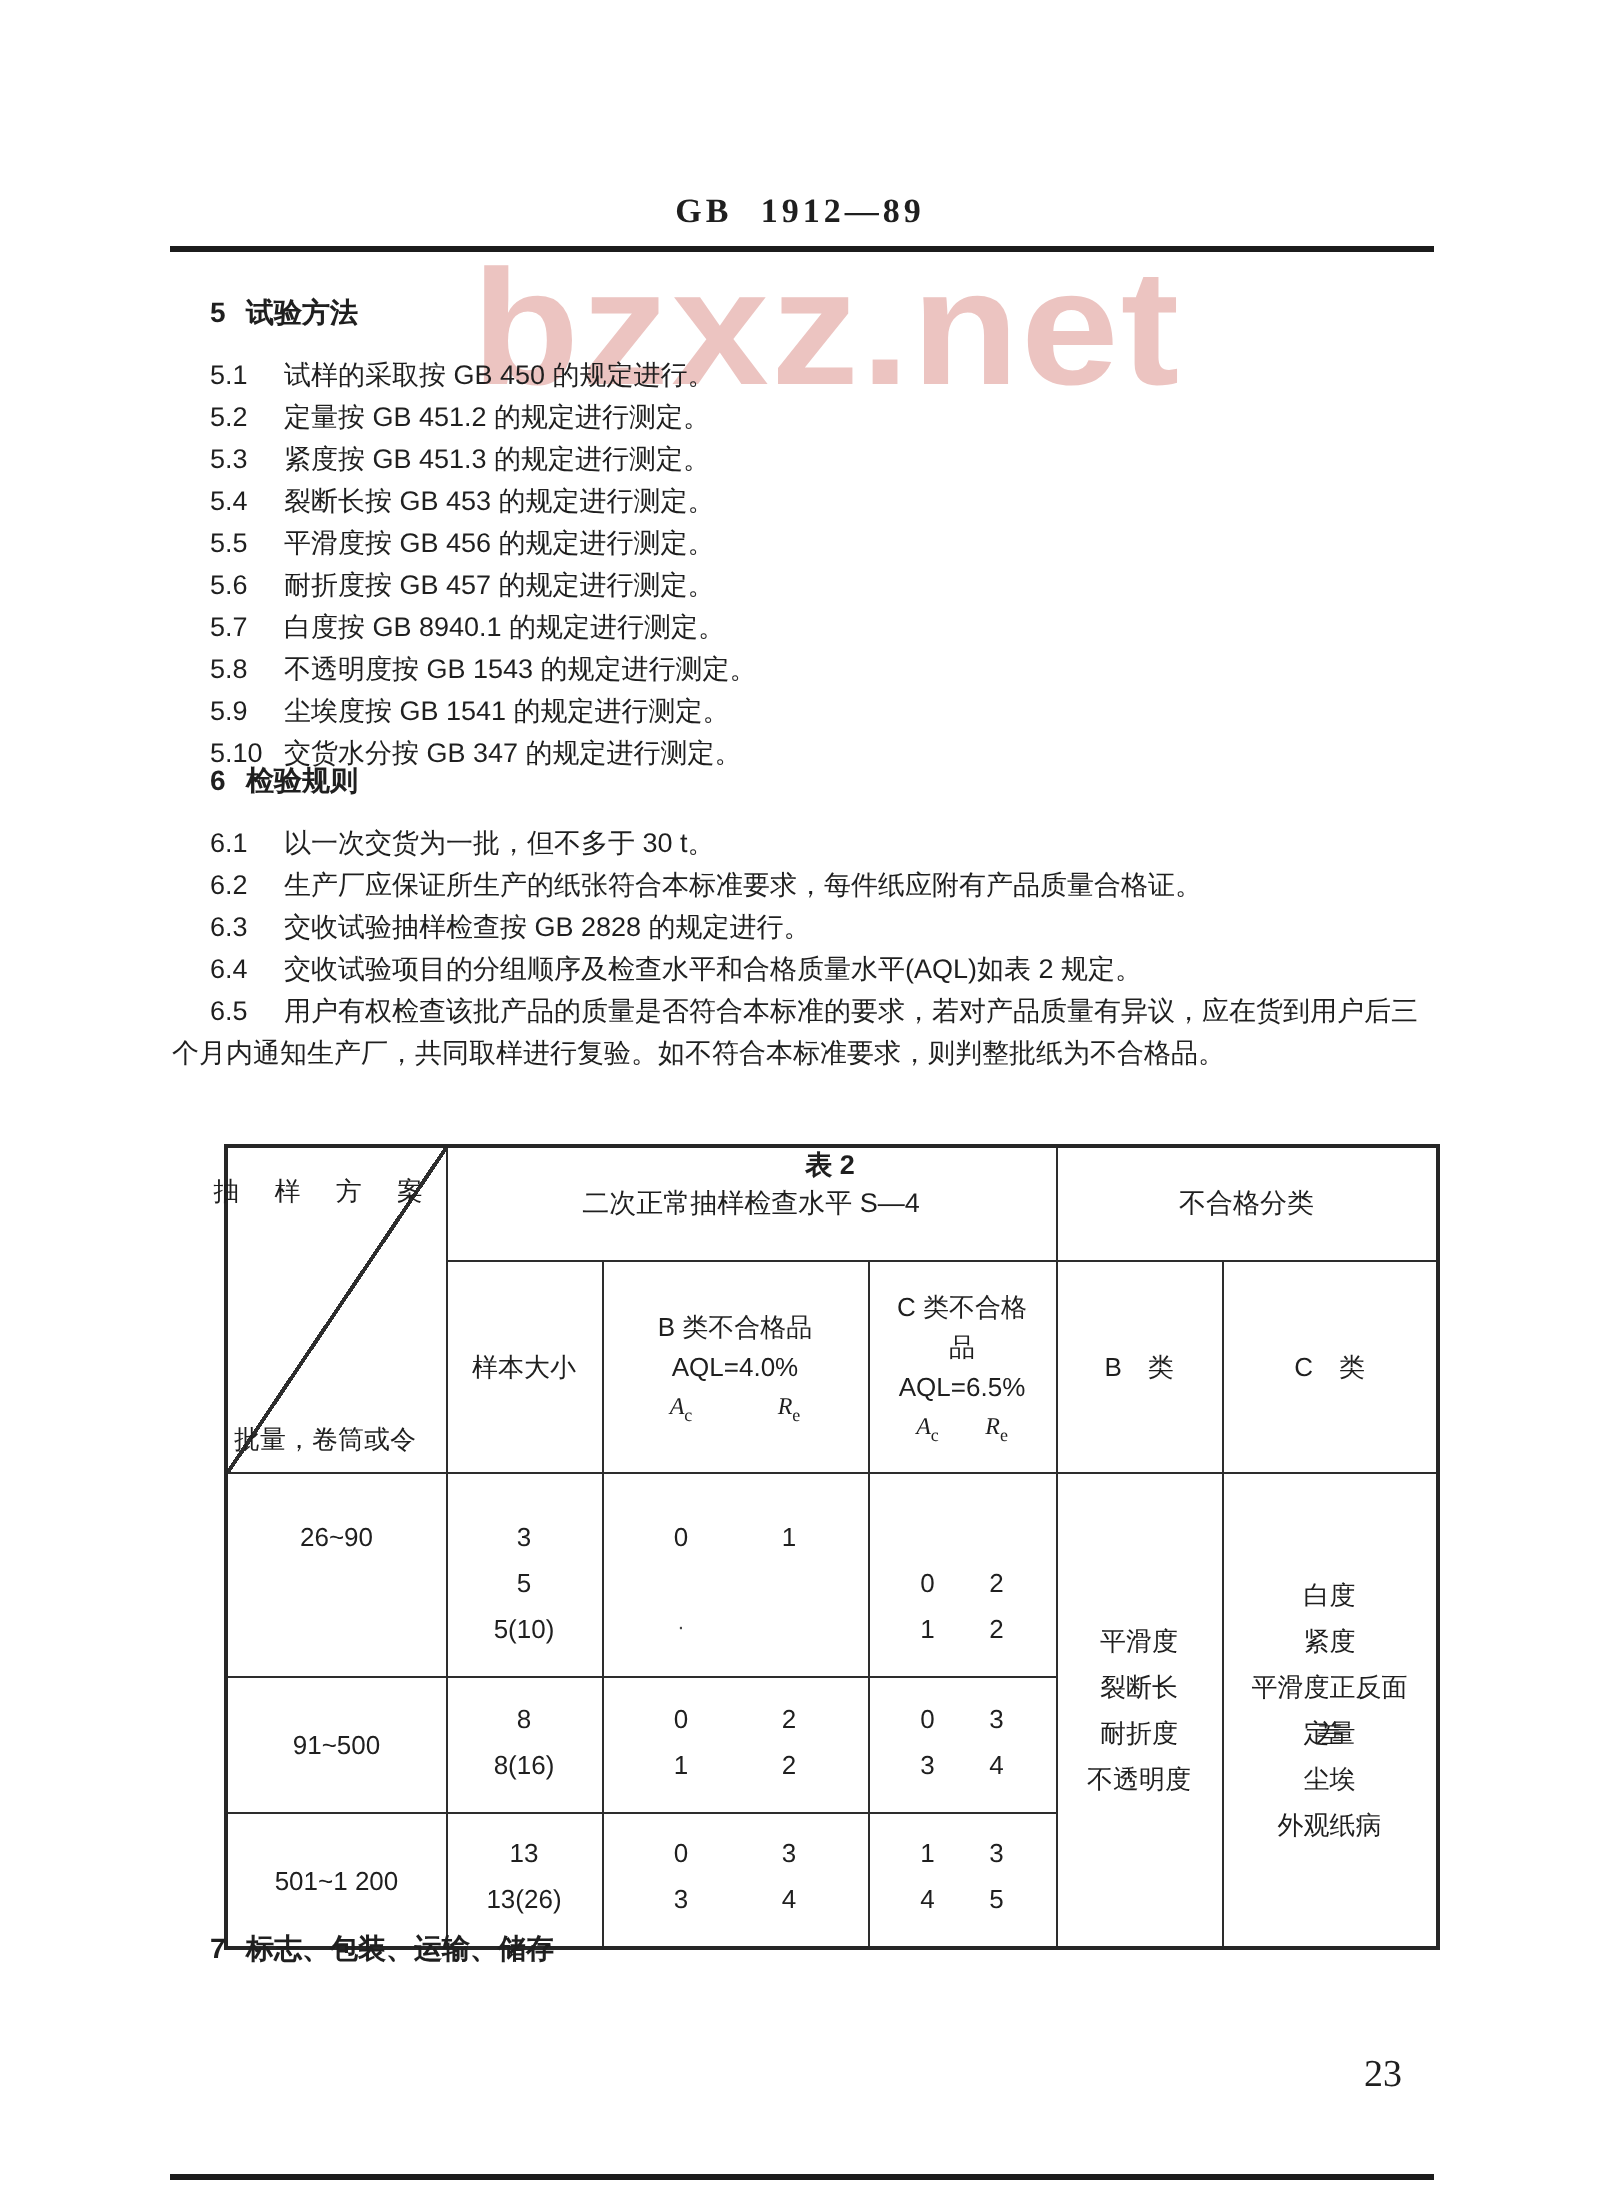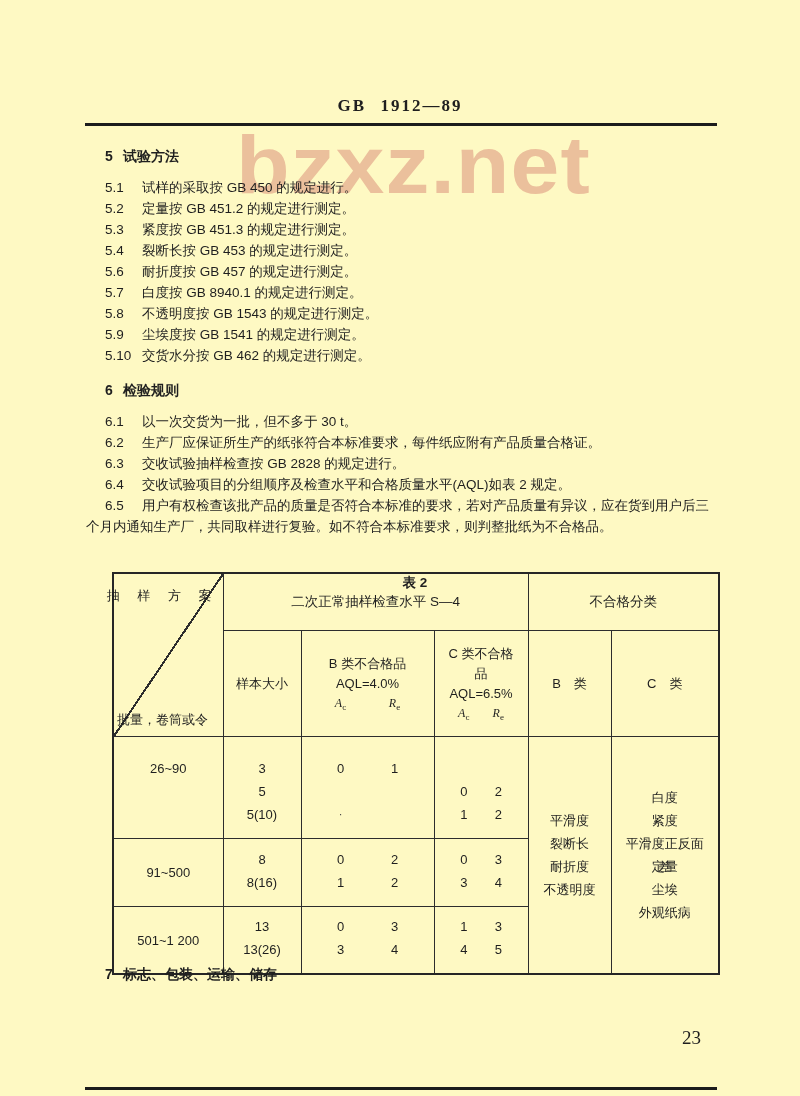--- a/index.html
+++ b/index.html
@@ -1,17 +1,17 @@
 <!DOCTYPE html>
 <html><head>
 <meta charset="utf-8">
 <style>
   html,body{margin:0;padding:0;}
   body{background:#e8e8e8;font-family:"Liberation Sans",sans-serif;}
-  .page{position:relative;width:800px;height:1096px;margin:0 auto;background:#fef9c3;overflow:hidden;color:#1f1f1f;}
+  .page{position:relative;width:800px;height:1096px;margin:0 auto;background:#ffffff;overflow:hidden;color:#1f1f1f;}
   .rule{position:absolute;background:#1c1c1c;height:3px;}
   .rule-top{top:123px;left:85px;width:632px;}
   .rule-bottom{top:1087px;left:85px;width:632px;}
   .doc-code{position:absolute;top:96px;left:0;width:100%;text-align:center;
     font-family:"Liberation Serif",serif;font-weight:bold;font-size:17px;letter-spacing:2px;word-spacing:8px;}
   .watermark{position:absolute;top:124px;left:236px;font-weight:bold;font-size:82px;line-height:1;
     letter-spacing:1px;color:rgba(206,100,92,0.38);transform:scaleX(1.07);transform-origin:left center;
     font-family:"Liberation Sans",sans-serif;}
   .sec{position:absolute;left:86px;width:640px;}
   .sec-h{font-weight:bold;font-size:14px;height:18px;margin-left:19px;}
@@ -65,25 +65,26 @@
   <div class="rule rule-top"></div>
   <div class="watermark">bzxz.net</div>
 
   <div class="sec sec5">
     <div class="sec-h"><span class="hnum">5</span><span>试验方法</span></div>
     <div class="items">
       <div class="item"><span class="num">5.1</span><span>试样的采取按 GB 450 的规定进行。</span></div>
       <div class="item"><span class="num">5.2</span><span>定量按 GB 451.2 的规定进行测定。</span></div>
       <div class="item"><span class="num">5.3</span><span>紧度按 GB 451.3 的规定进行测定。</span></div>
       <div class="item"><span class="num">5.4</span><span>裂断长按 GB 453 的规定进行测定。</span></div>
+      <div class="item"><span class="num">5.5</span><span>平滑度按 GB 456 的规定进行测定。</span></div>
       <div class="item"><span class="num">5.6</span><span>耐折度按 GB 457 的规定进行测定。</span></div>
       <div class="item"><span class="num">5.7</span><span>白度按 GB 8940.1 的规定进行测定。</span></div>
       <div class="item"><span class="num">5.8</span><span>不透明度按 GB 1543 的规定进行测定。</span></div>
       <div class="item"><span class="num">5.9</span><span>尘埃度按 GB 1541 的规定进行测定。</span></div>
-      <div class="item"><span class="num">5.10</span><span>交货水分按 GB 462 的规定进行测定。</span></div>
+      <div class="item"><span class="num">5.10</span><span>交货水分按 GB 347 的规定进行测定。</span></div>
     </div>
   </div>
 
   <div class="sec sec6">
     <div class="sec-h"><span class="hnum">6</span><span>检验规则</span></div>
     <div class="items">
       <div class="item"><span class="num">6.1</span><span>以一次交货为一批，但不多于 30 t。</span></div>
       <div class="item"><span class="num">6.2</span><span>生产厂应保证所生产的纸张符合本标准要求，每件纸应附有产品质量合格证。</span></div>
       <div class="item"><span class="num">6.3</span><span>交收试验抽样检查按 GB 2828 的规定进行。</span></div>
       <div class="item"><span class="num">6.4</span><span>交收试验项目的分组顺序及检查水平和合格质量水平(AQL)如表 2 规定。</span></div>

